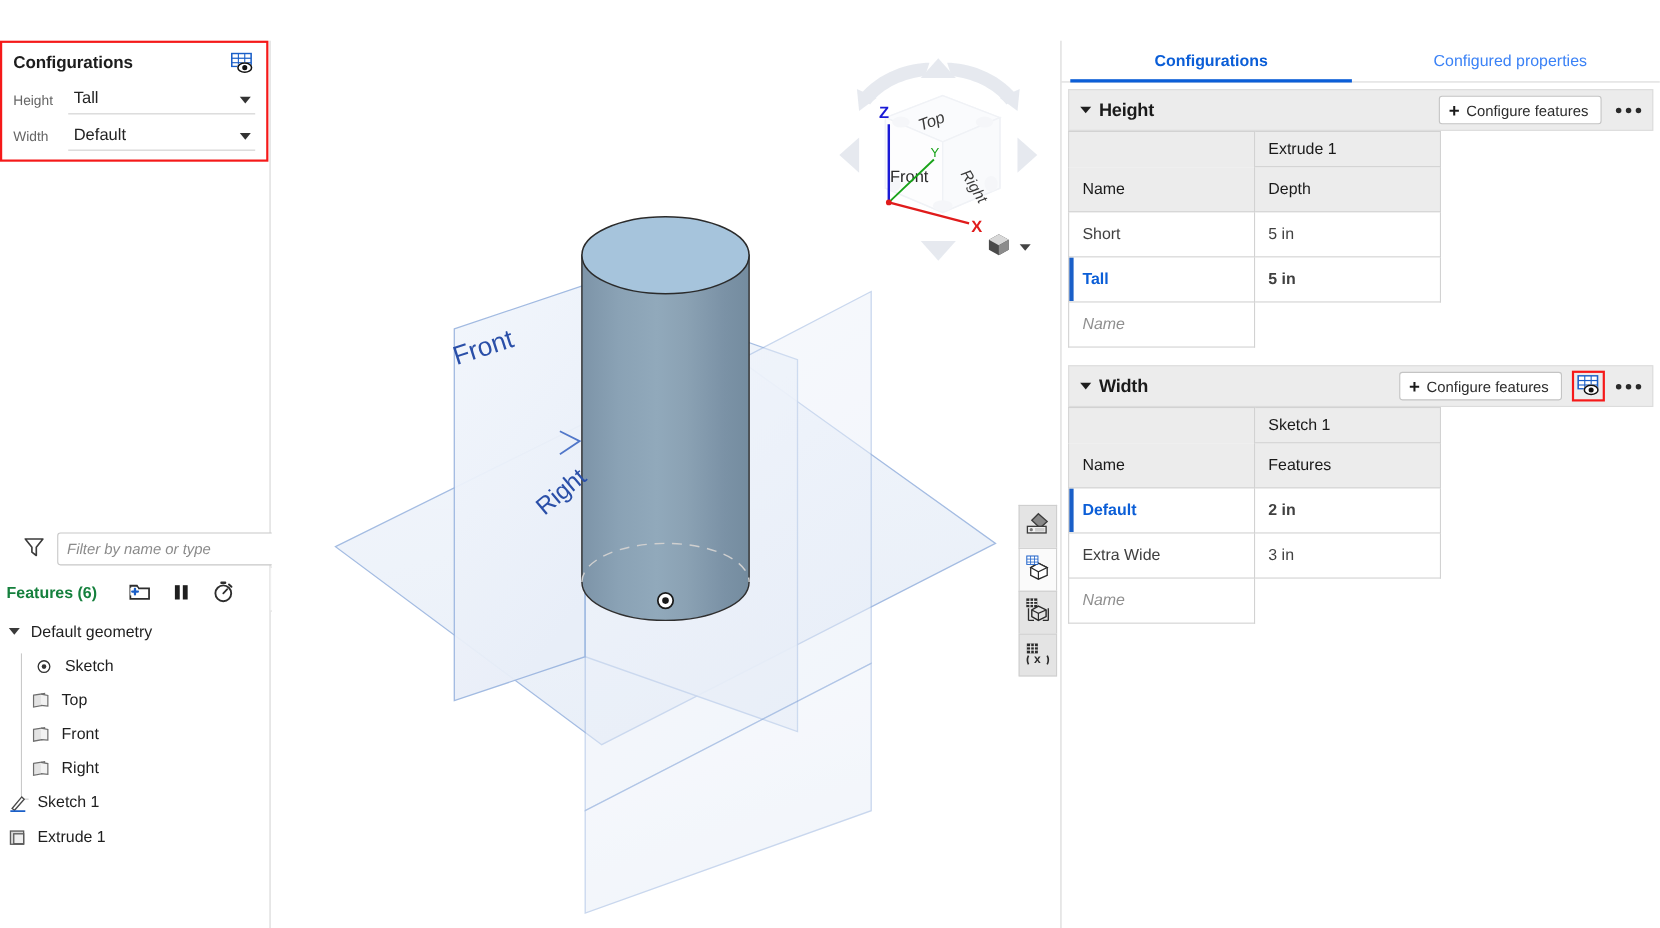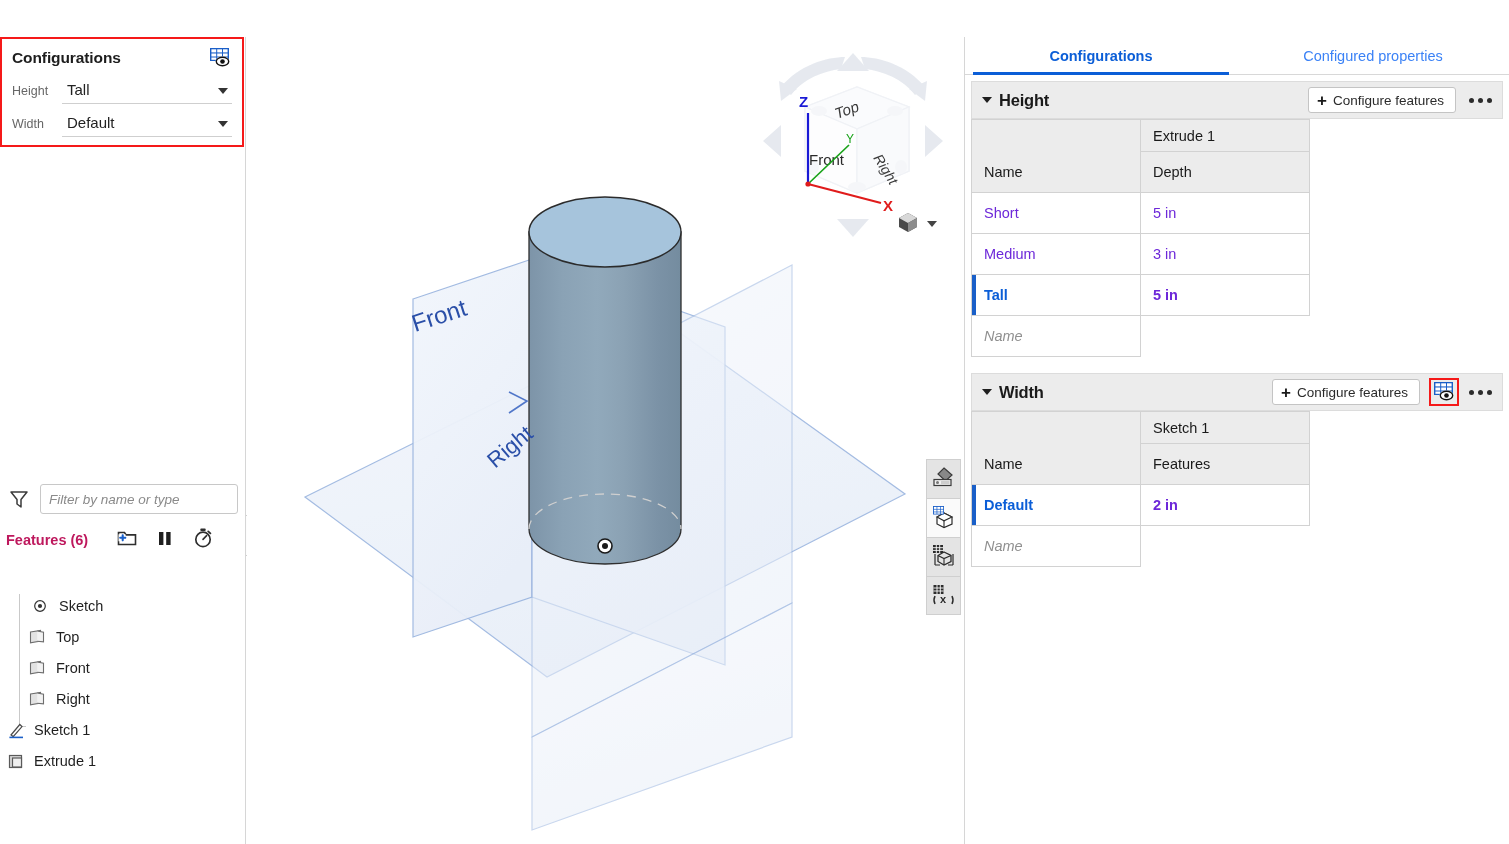--- a/index.html
+++ b/index.html
@@ -48,36 +48,36 @@
     position: absolute; right: 4px; top: 50%; margin-top: -2px;
     width: 0; height: 0;
     border-left: 5.5px solid transparent; border-right: 5.5px solid transparent;
     border-top: 6px solid #333;
   }
 
   
   #tree-area { position: absolute; left: 0; top: 110px; width: 244px; bottom: 0; }
 
   #filter-row {
-    position: absolute; top: 337px; left: 8px; width: 230px;
-    display: flex; align-items: flex-end; gap: 10px;
+    position: absolute; top: 337px; left: 20px; width: 230px;
+    display: flex; align-items: center; gap: 10px;
   }
   #filter-input {
     flex: 1; height: 30px; border: 1px solid #c8c8c8; border-radius: 3px;
     font-size: 13.5px; font-style: italic; color: #8a8a8a;
     padding: 0 8px; font-family: "Liberation Sans", sans-serif;
     background: #fff;
   }
   #filter-input::placeholder { color: #8a8a8a; font-style: italic; }
 
   #features-hdr {
     position: absolute; top: 379px; left: 6px; width: 232px;
     display: flex; align-items: center; height: 28px;
   }
-  #features-label { font-size: 14.5px; font-weight: bold; color: #be185d; }
+  #features-label { font-size: 14.5px; font-weight: bold; color: #15803d; }
   #features-tools { display: flex; align-items: center; gap: 19px; margin-left: 28px; }
 
   .tree-row {
     position: absolute; left: 0; width: 244px; height: 31px;
     display: flex; align-items: center; font-size: 14.5px; color: #1f1f1f;
   }
   .tw { width: 11px; height: 7px; position: relative; flex: none; }
   .tw:before{
     content:""; position:absolute; left:0; top:0;
     width:0;height:0;border-left:5.5px solid transparent;border-right:5.5px solid transparent;
@@ -178,21 +178,21 @@
   .col-val  { width: 169px; }
   th.feat-hdr {
     height: 32px; background: #ececec; text-align: center;
     font-size: 14.5px; font-weight: bold; color: #1a1a1a;
   }
   th.blank-hdr { background: #ececec; border-bottom: none !important; }
   th.sub-hdr {
     height: 41px; background: #ececec; text-align: center;
     font-size: 14.5px; font-weight: bold; color: #1a1a1a;
   }
-  td.cell { height: 41px; font-size: 14.5px; color: #6d28d9; background: #fff; }
+  td.cell { height: 41px; font-size: 14.5px; color: #404040; background: #fff; }
   tr.selected td.cell { font-weight: bold; }
   tr.selected td.name-cell { color: #0b5ed7; box-shadow: inset 4px 0 0 0 #1a5fc8; }
   td.placeholder { height: 41px; font-size: 14.5px; font-style: italic; color: #909090; background:#fff; }
   td.empty-cell { border: none !important; background: transparent; }
 </style>
 </head>
 <body>
 
 <div id="app">
 
@@ -273,20 +273,24 @@
               <path d="M11 12.4 L14.6 8.6" stroke="#2e2e2e" stroke-width="1.6" stroke-linecap="round"></path>
               <rect x="8.3" y="1.6" width="5.4" height="2.3" rx="0.9" fill="#2e2e2e"></rect>
               <path d="M16.2 4.4 L18.4 6.4" stroke="#2e2e2e" stroke-width="1.8" stroke-linecap="round"></path>
             </svg>
           </span>
         </span>
       </div>
 
       <div id="tree-guide"></div>
 
+      <div class="tree-row" style="top:412px; padding-left:8px; gap:9px;">
+        <span class="tw"></span>
+        <span>Default geometry</span>
+      </div>
 
       <div class="tree-row" style="top:443px; padding-left:31px; gap:10px;">
         <span class="tree-icon">
           <svg width="18" height="18" viewBox="0 0 18 18">
             <circle cx="9" cy="9" r="5.3" fill="none" stroke="#333" stroke-width="1.2"></circle>
             <circle cx="9" cy="9" r="2.1" fill="#333"></circle>
           </svg>
         </span>
         <span>Sketch</span>
       </div>
@@ -545,24 +549,20 @@
           </tr>
           <tr>
             <th class="sub-hdr" style="border-top:none;">Name</th>
             <th class="sub-hdr">Depth</th>
           </tr>
         </thead>
         <tbody>
           <tr>
             <td class="cell name-cell">Short</td>
             <td class="cell">5 in</td>
-          </tr>
-          <tr>
-            <td class="cell name-cell">Medium</td>
-            <td class="cell">3 in</td>
           </tr>
           <tr class="selected">
             <td class="cell name-cell">Tall</td>
             <td class="cell">5 in</td>
           </tr>
           <tr>
             <td class="placeholder">Name</td>
             <td class="empty-cell"></td>
           </tr>
         </tbody>
@@ -619,20 +619,24 @@
             <th class="sub-hdr" style="border-top:none;">Name</th>
             <th class="sub-hdr">Features</th>
           </tr>
         </thead>
         <tbody>
           <tr class="selected">
             <td class="cell name-cell">Default</td>
             <td class="cell">2 in</td>
           </tr>
           <tr>
+            <td class="cell name-cell">Extra Wide</td>
+            <td class="cell">3 in</td>
+          </tr>
+          <tr>
             <td class="placeholder">Name</td>
             <td class="empty-cell"></td>
           </tr>
         </tbody>
       </table>
     </div>
   </div>
 </div>
 
 </body></html>

